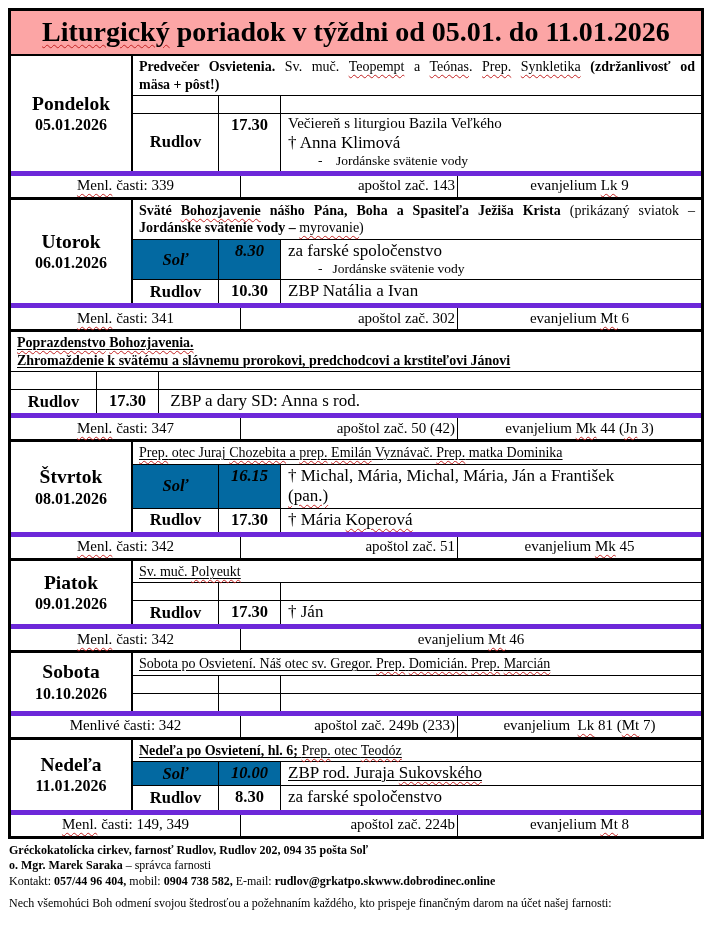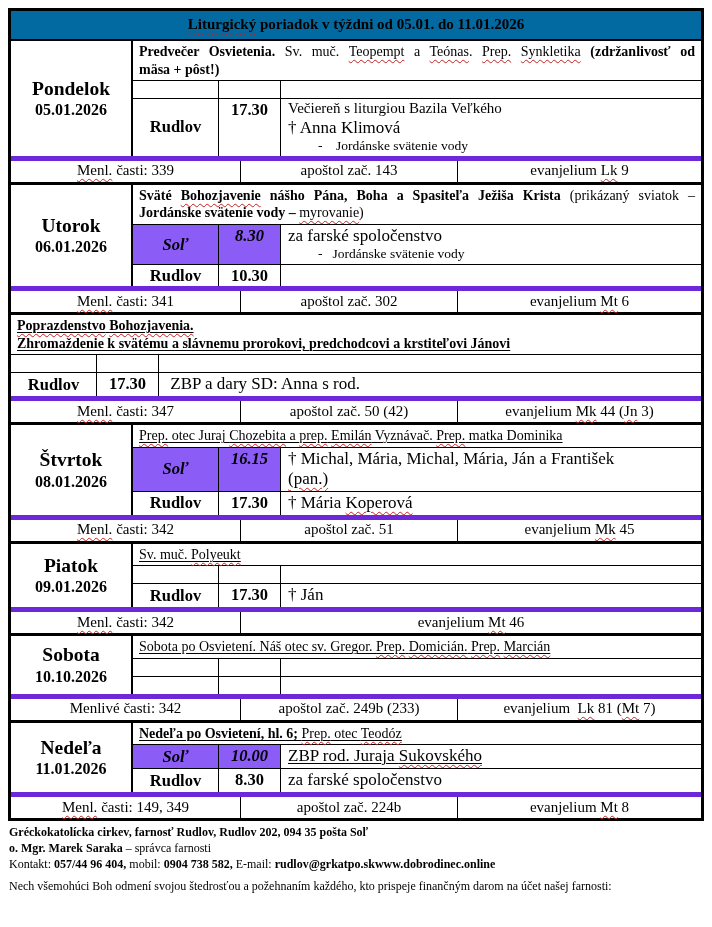--- a/index.html
+++ b/index.html
@@ -3,22 +3,22 @@
 <meta charset="utf-8">
 <style>
   html,body{margin:0;padding:0;}
   body{
     width:712px;height:927px;overflow:hidden;background:#ffffff;color:#000;
     font-family:"Liberation Serif","DejaVu Serif",serif;
   }
   .sheet{padding:8px 8px 0 8px;}
   .table{border:3px solid #000;}
   .title-row{
-    background:#0369a1;border-bottom:2.5px solid #000;text-align:center;
-    font-weight:bold;font-size:15px;padding:5px 2px 6px 2px;white-space:pre-wrap;
+    background:#fca5a5;border-bottom:2.5px solid #000;text-align:center;
+    font-weight:bold;font-size:28px;padding:5px 2px 6px 2px;white-space:pre-wrap;
   }
   .day-block{border-bottom:3px solid #000;}
   .day-block:last-child{border-bottom:none;}
   .block-main{display:flex;align-items:stretch;}
   .day-cell{
     width:120px;flex:0 0 120px;border-right:2px solid #000;
     display:flex;flex-direction:column;justify-content:center;align-items:center;text-align:left;
   }
   .day-name{font-weight:bold;font-size:19.5px;line-height:1.15;}
   .day-date{font-weight:bold;font-size:16px;line-height:1.2;}
@@ -31,29 +31,29 @@
   .srow.empty{min-height:17px;}
   .place{
     width:85px;flex:0 0 85px;border-right:1.5px solid #000;
     display:flex;align-items:center;justify-content:center;
     font-weight:bold;font-size:16.5px;
   }
   .time{
     width:61px;flex:0 0 61px;border-right:1.5px solid #000;
     font-weight:bold;font-size:16.5px;text-align:center;padding-top:1px;
   }
-  .gray .place,.gray .time{background:#8b5cf6;font-style:italic;}
+  .gray .place,.gray .time{background:#0369a1;font-style:italic;}
   .desc{flex:1;min-width:0;padding:1px 4px 2px 7px;}
   .dline{font-size:17px;line-height:1.18;white-space:pre-wrap;}
   .dline.sm{font-size:15px;}
   .dline.sub{font-size:13.5px;line-height:1.2;padding-left:30px;}
   .menl{display:flex;border-top:5px solid #6d28d9;font-size:15px;}
   .mc{padding:1.5px 2px 2.5px 2px;text-align:center;white-space:pre-wrap;}
   .mc0{width:225px;flex:0 0 225px;border-right:1.5px solid #000;}
-  .mc1{width:212px;flex:0 0 212px;border-right:1.5px solid #000;}
+  .mc1{width:212px;flex:0 0 212px;border-right:1.5px solid #000;text-align:right;}
   .mc2{flex:1;}
   .b{font-weight:bold;}
   .u{text-decoration:underline;text-underline-offset:2px;text-decoration-thickness:1px;}
   .w{text-decoration:underline wavy #c22222;text-decoration-thickness:1px;text-underline-offset:2.5px;}
   .footer{padding:4px 0 0 1px;font-size:12px;line-height:1.3;}
   .f-line{white-space:pre-wrap;}
   .f-row{display:flex;white-space:pre-wrap;}
   .f-para{margin-top:7px;text-align:justify;white-space:pre-wrap;}
 </style>
 </head>
@@ -111,20 +111,23 @@
                 <div class="place">Soľ</div>
                 <div class="time">8.30</div>
                 <div class="desc">
                   <div class="dline"><span class="">za farské spoločenstvo</span></div>
                   <div class="dline sub"><span class="">-   Jordánske svätenie vody</span></div>
                 </div>
               </div>
               <div class="srow">
                 <div class="place">Rudlov</div>
                 <div class="time">10.30</div>
+                <div class="desc">
+                  <div class="dline"><span class="">ZBP Natália a Ivan</span></div>
+                </div>
               </div>
             </div>
           </div>
           <div class="menl">
             <div class="mc mc0"><span class="w">Menl.</span><span class=""> časti: 341</span></div>
             <div class="mc mc1"><span class="">apoštol zač. 302</span></div>
             <div class="mc mc2"><span class="">evanjelium </span><span class="w">Mt</span><span class=""> 6</span></div>
           </div>
         </div>
         <div class="day-block">

